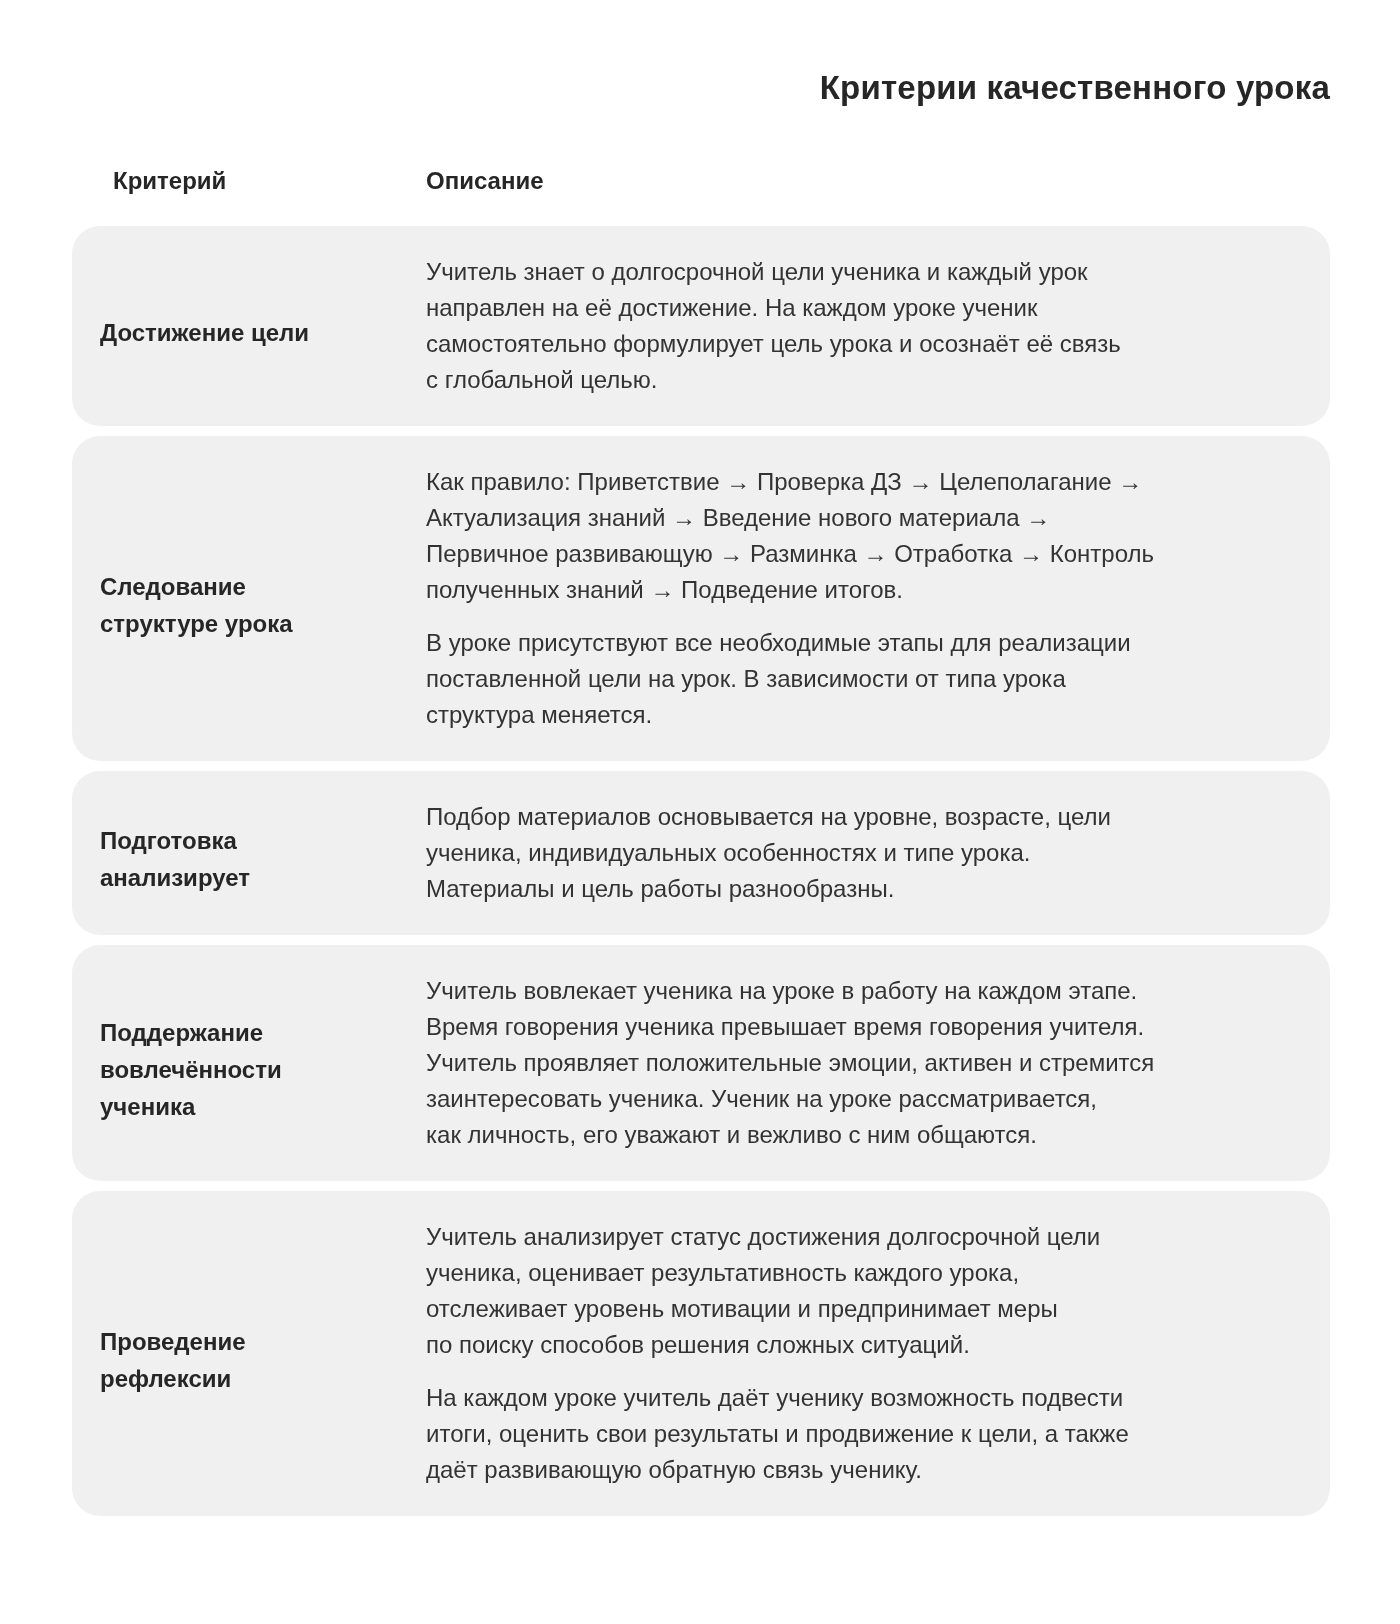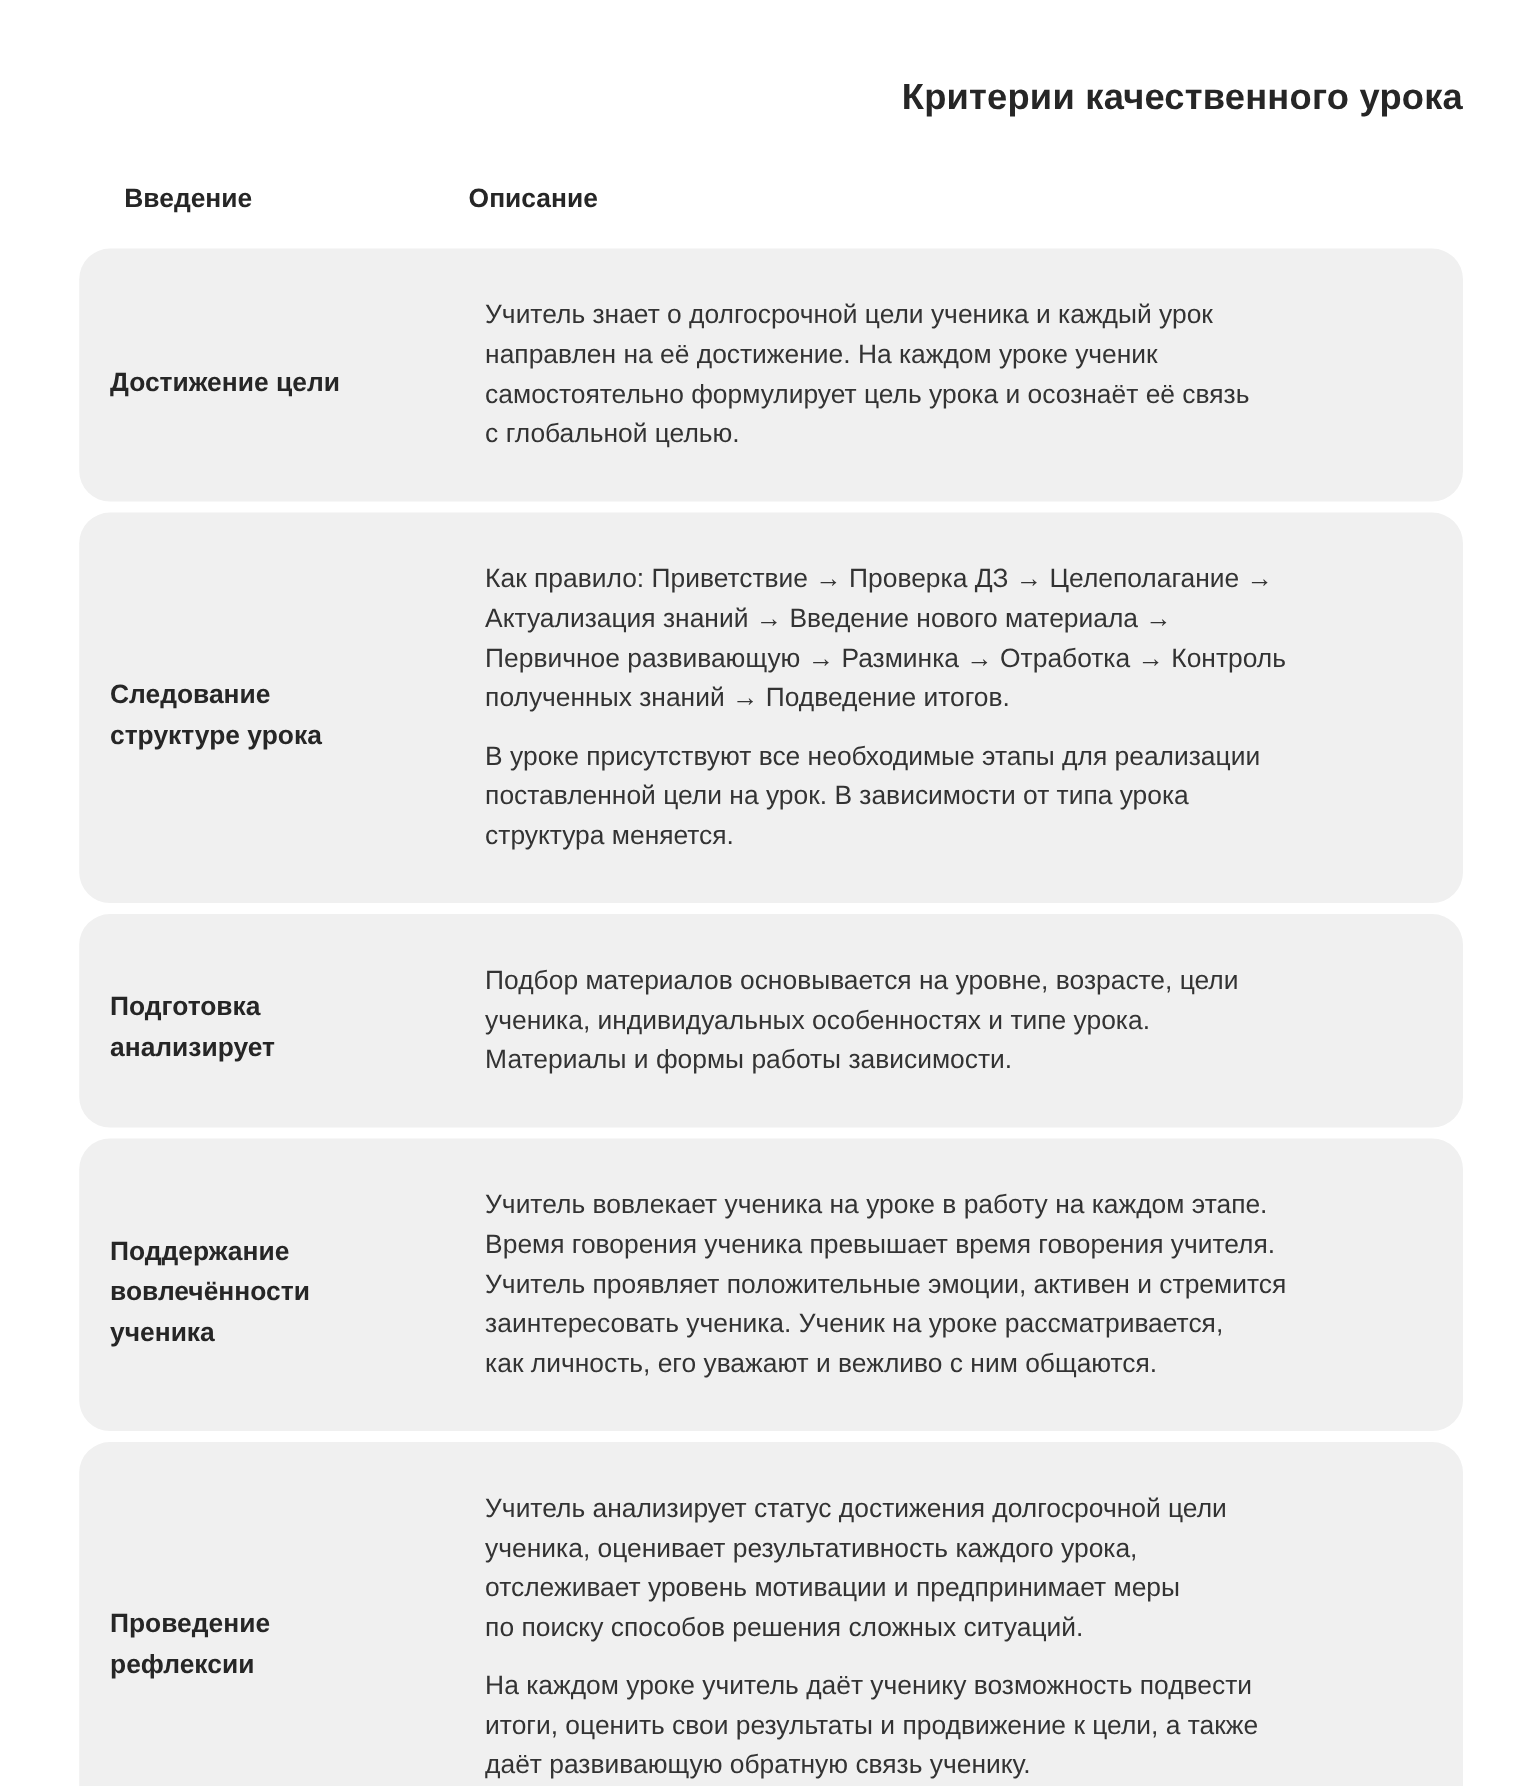--- a/index.html
+++ b/index.html
@@ -65,39 +65,39 @@
     color: var(--heading);
     white-space: pre-line;
     margin-top: 12px;
   }
   .cell-description {
     flex: 1;
     font-size: 24px;
     line-height: 36px;
     color: var(--text);
   }
-  .para { margin: 15px; white-space: pre-line; }
+  .para { margin: 0; white-space: pre-line; }
   .para + .para { margin-top: 17px; }
   .lead {
     display: block;
     font-weight: 600;
     color: var(--heading);
     white-space: pre-line;
   }
   .block { display: block; white-space: pre-line; }
 </style>
 </head>
 <body>
 
 <div class="page">
   <h1 class="page-title">Критерии качественного урока</h1>
 
   <div class="table">
     <div class="table-header">
-      <div class="th th-criterion">Введение</div>
+      <div class="th th-criterion">Критерий</div>
       <div class="th th-description">Описание</div>
     </div>
 
     <section class="card">
       <div class="cell-criterion">Достижение цели</div>
       <div class="cell-description">
         <div class="para">Учитель знает о долгосрочной цели ученика и каждый урок
 направлен на её достижение. На каждом уроке ученик
 самостоятельно формулирует цель урока и осознаёт её связь
 с глобальной целью.</div>
@@ -117,21 +117,21 @@
 структура меняется.</div>
       </div>
     </section>
 
     <section class="card">
       <div class="cell-criterion">Подготовка
 анализирует</div>
       <div class="cell-description">
         <div class="para">Подбор материалов основывается на уровне, возрасте, цели
 ученика, индивидуальных особенностях и типе урока.
-Материалы и формы работы зависимости.</div>
+Материалы и цель работы разнообразны.</div>
       </div>
     </section>
 
     <section class="card">
       <div class="cell-criterion">Поддержание
 вовлечённости
 ученика</div>
       <div class="cell-description">
         <div class="para">Учитель вовлекает ученика на уроке в работу на каждом этапе.
 Время говорения ученика превышает время говорения учителя.

